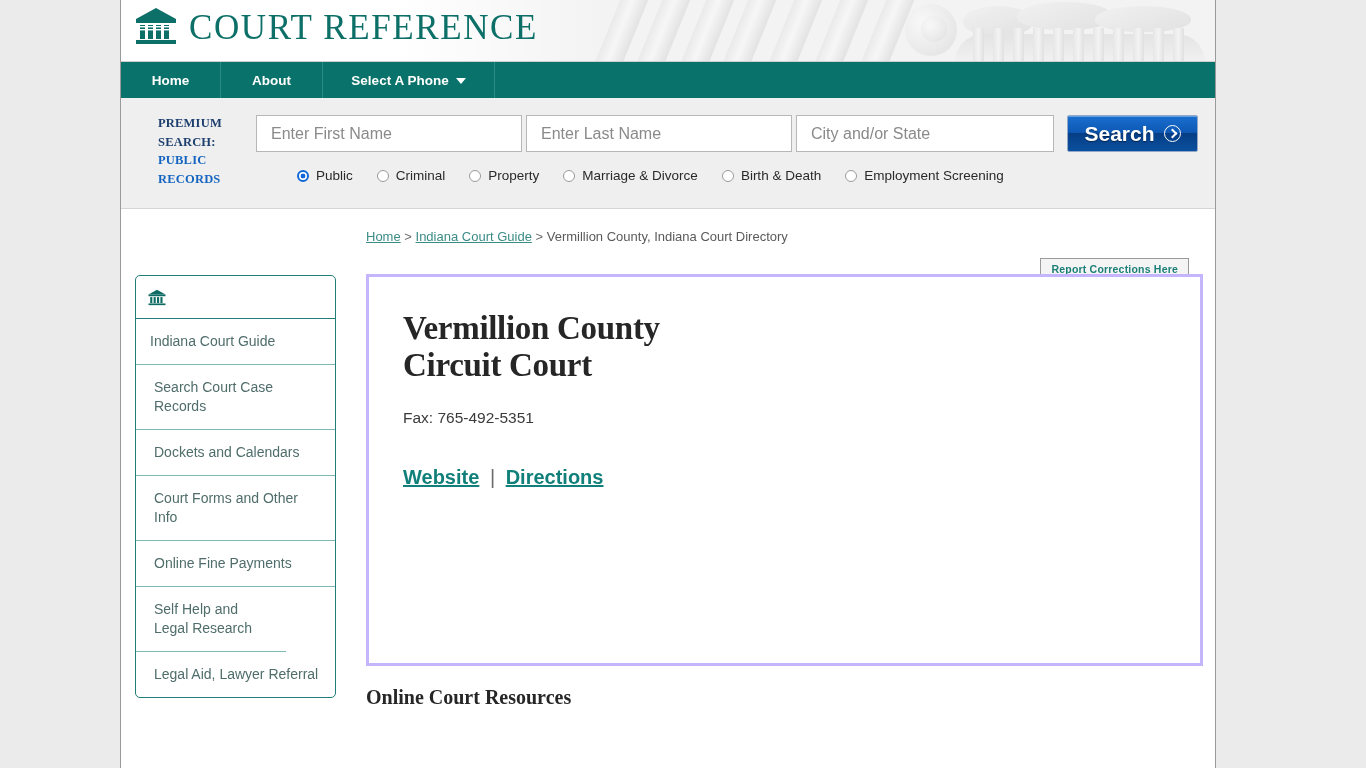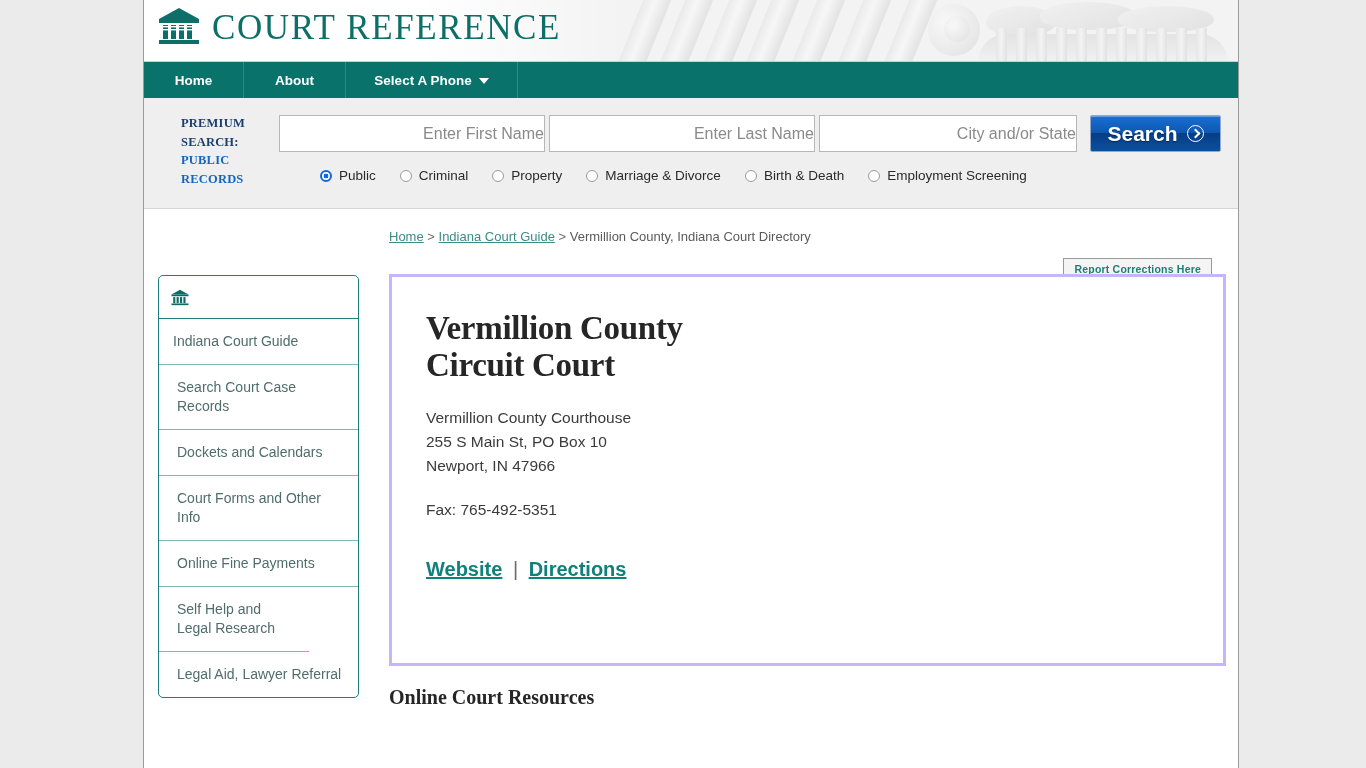--- a/index.html
+++ b/index.html
@@ -7,21 +7,21 @@
     margin: 0; padding: 0;
     width: 1366px; height: 768px;
     overflow: hidden;
     background: #ebebeb;
     font-family: "Liberation Sans", sans-serif;
   }
 
   
   #page-shell {
     position: absolute;
-    left: 143px; top: 0;
+    left: 120px; top: 0;
     width: 1096px; height: 768px;
     background: #14532d;
     border-left: 1px solid #9a9a9a;
     border-right: 1px solid #9a9a9a;
   }
 
   
   #masthead {
     position: relative;
     height: 62px;
@@ -129,21 +129,20 @@
     height: 37px;
     background: #ffffff;
     border: 1px solid #b7b7b7;
     color: #8a8a8a;
     font-size: 16px;
     line-height: 35px;
     padding-left: 14px;
     overflow: hidden;
     white-space: nowrap;
     cursor: text;
-    text-align: right;
   }
   #field-first { left: 135px; width: 266px; }
   #field-last  { left: 405px; width: 266px; }
   #field-city  { left: 675px; width: 258px; }
 
   #search-btn {
     position: absolute; left: 946px; top: 17px;
     width: 131px; height: 37px;
     border: 1px solid #93a8c7;
     background: linear-gradient(180deg,#1a6fd0 0%,#0d57b3 48%,#063e86 50%,#0a4f9e 100%);
@@ -433,25 +432,20 @@
         <a>Indiana Court Guide</a>
         <span class="sep">&gt;</span>
         <span>Vermillion County, Indiana Court Directory</span>
       </div>
 
       <div id="report-corrections">Report Corrections Here</div>
 
       <div id="court-card">
         <h1 id="court-title">Vermillion County Circuit Court</h1>
 
-        <div>
-          <div class="addr-line">Vermillion County Courthouse</div>
-          <div class="addr-line">255 S Main St, PO Box 10</div>
-          <div class="addr-line">Newport, IN 47966</div>
-        </div>
 
         <div id="contact-block">
           <div class="tel-line">Fax: 765-492-5351</div>
         </div>
 
         <div id="links-block">
           <a>Website</a>
           <span class="pipe">|</span>
           <a>Directions</a>
         </div>

